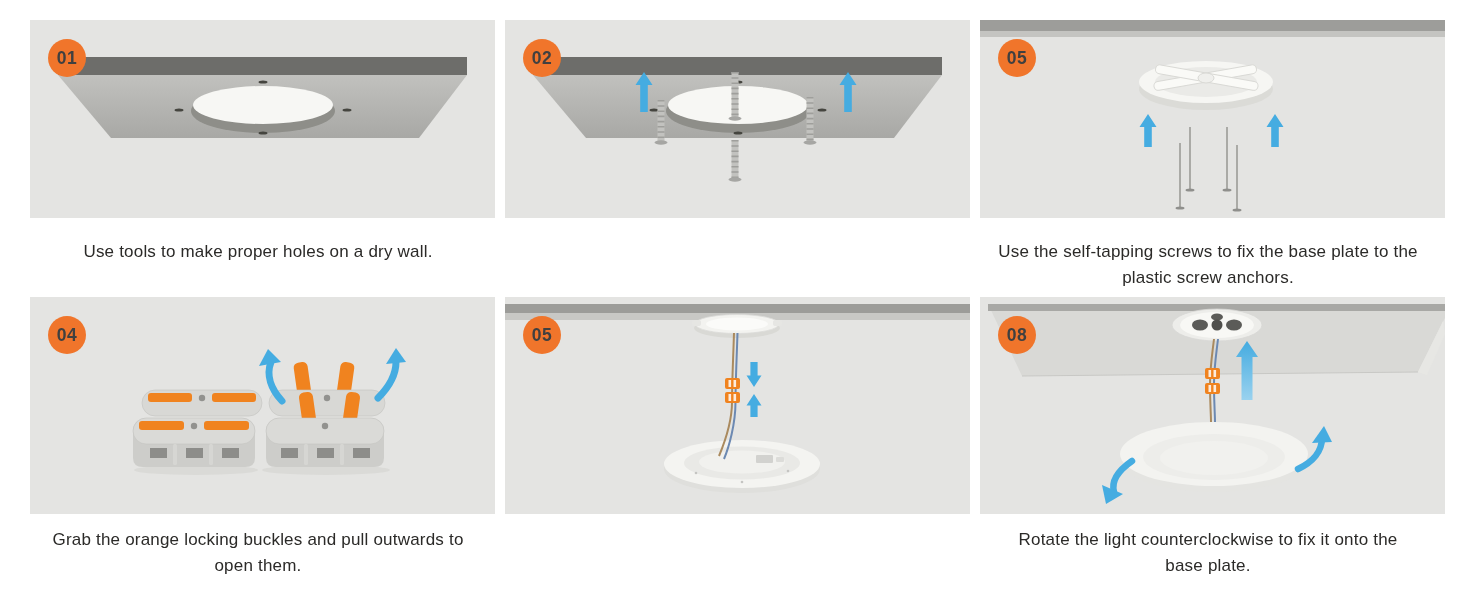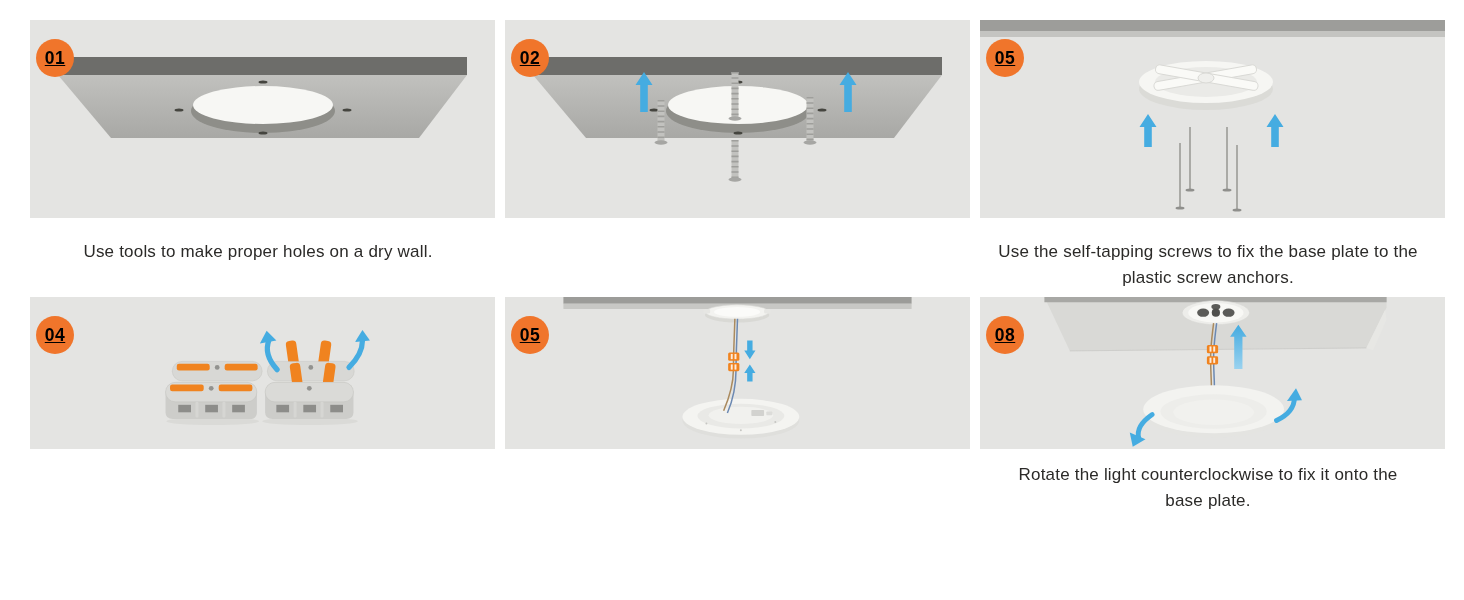--- a/index.html
+++ b/index.html
@@ -13,27 +13,27 @@
     display:grid;grid-template-columns:repeat(3,465px);
     column-gap:10px;
   }
   .card{display:block;}
   .card.row1{height:277px;}
   .panel{
     position:relative;width:465px;margin:0;
     background:var(--panel-background,#e4e4e2);
   }
   .row1 .panel{height:198px;}
-  .row2 .panel{height:152px;}
+  .row2 .panel{height:217px;}
   .panel svg.art{display:block;width:465px;height:100%;}
   .badge{
-    position:absolute;left:6px;top:19px;width:38px;height:38px;
+    position:absolute;left:18px;top:19px;width:38px;height:38px;
     border-radius:50%;background:var(--badge-orange,#f0752b);
-    color:#000000;font-weight:bold;font-size:17.5px;letter-spacing:.5px;
-    display:flex;align-items:center;justify-content:center;text-decoration:underline;
+    color:#404040;font-weight:bold;font-size:17.5px;letter-spacing:.5px;
+    display:flex;align-items:center;justify-content:center;
   }
   .caption{
     margin:21px 0 0 2px;width:452px;
     font-size:17px;line-height:26px;letter-spacing:.2px;
     color:var(--caption-text,#2b2a28);
     white-space:pre-line;
     text-align:center;
   }
   .row2 .caption{margin-top:13px;}
 </style>
@@ -210,20 +210,22 @@
           <path d="M252,97 C241,85 236,71 241,58" stroke-linecap="round" fill="none" stroke-width="7" style="stroke:var(--arrow-blue)"></path>
           <polygon points="238,45 229,62 251,58" style="fill:var(--arrow-blue)"></polygon>
         </g>
         <g>
           <path d="M348,94 C358,84 366,72 366,58" stroke-linecap="round" fill="none" stroke-width="7" style="stroke:var(--arrow-blue)"></path>
           <polygon points="366,44 356,60 376,58" style="fill:var(--arrow-blue)"></polygon>
         </g>
       </svg>
       <span class="badge">04</span>
     </figure>
+    <p class="caption">Grab the orange locking buckles and pull outwards to
+open them.</p>
   </section>
 
   <section class="card row2">
     <figure class="panel">
       <svg class="art" viewBox="0 0 465 203">
         <rect width="465" height="9" fill="#9c9c99"></rect>
         <rect y="9" width="465" height="7" fill="#c8c8c5"></rect>
         <g transform="translate(232,20)">
           <ellipse cy="4" rx="43" ry="10" fill="#d9d9d5"></ellipse>
           <ellipse rx="42" ry="9.5" fill="#f3f3f0" stroke="#dcdcd9" stroke-width="0.8"></ellipse>

